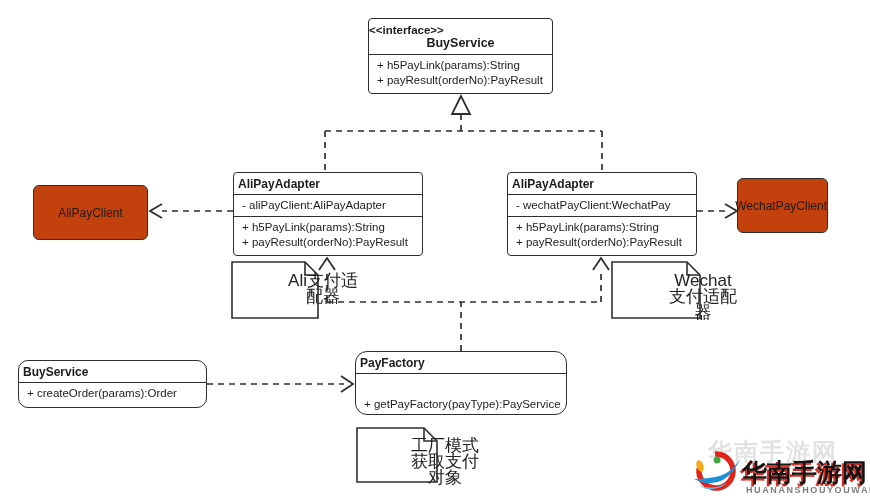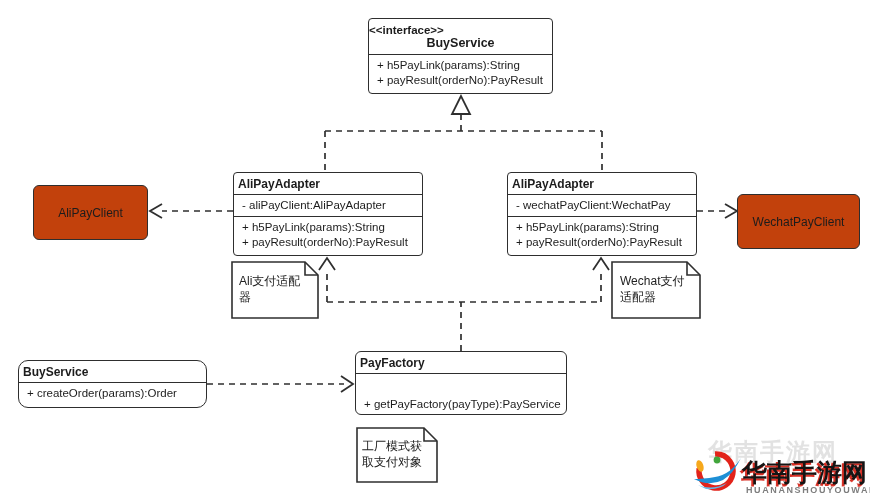--- a/index.html
+++ b/index.html
@@ -15,22 +15,22 @@
   .uml .title{text-align:left;font-weight:bold;font-size:12px;padding:4px 4px 3px;}
   .uml .stereo{text-align:left;font-weight:bold;font-size:11.5px;padding-top:5px;}
   .uml .iname{text-align:center;font-weight:bold;font-size:12.5px;padding-bottom:4px;}
   .uml .sec{border-top:1.7px solid #2e2e2e;padding:3px 8px;}
   .uml .line{line-height:15px;white-space:nowrap;}
   .plainbox{
     position:absolute;background:#c2410c;border:1.7px solid #2e2e2e;border-radius:6px;
     display:flex;align-items:center;justify-content:center;font-size:12px;z-index:2;box-sizing:border-box;
   }
   .notetext{
-    position:absolute;z-index:2;font-size:12px;line-height:16px;
-    word-break:break-all;color:#222;
+    position:absolute;z-index:2;font-size:17px;line-height:16px;text-align:center;
+    word-break:break-all;color:#222;margin-left:48px;
   }
   
   .wm{position:absolute;left:692px;top:432px;width:178px;height:68px;z-index:3;}
   .wm-ghost{
     position:absolute;left:16px;top:4px;font-size:24px;font-weight:700;color:#dcdcdc;
     letter-spacing:2px;z-index:1;opacity:.8;white-space:nowrap;
   }
   .wm-title{
     position:absolute;left:50px;top:24px;font-size:25px;font-weight:900;color:#141414;
     text-shadow:-2px 2px 0 #d93025;z-index:2;white-space:nowrap;letter-spacing:0px;
@@ -123,32 +123,32 @@
     <div class="sec">
       <div class="line">+ h5PayLink(params):String</div>
       <div class="line">+ payResult(orderNo):PayResult</div>
     </div>
   </div>
 
   <div class="plainbox" style="left:33px;top:185px;width:115px;height:55px;">
     <span>AliPayClient</span>
   </div>
 
-  <div class="plainbox" style="left:737px;top:194px;width:123px;height:55px;">
+  <div class="plainbox" style="left:737px;top:178px;width:91px;height:55px;justify-content:flex-end;">
     <span>WechatPayClient</span>
   </div>
 
   <div class="uml" style="left:18px;top:360px;width:189px;height:48px;border-radius:10px;">
     <div class="title">BuyService</div>
     <div class="sec">
       <div class="line">+ createOrder(params):Order</div>
     </div>
   </div>
 
-  <div class="uml" style="left:355px;top:351px;width:212px;height:64px;border-radius:6px;">
+  <div class="uml" style="left:355px;top:351px;width:212px;height:64px;border-radius:12px;">
     <div class="title">PayFactory</div>
     <div class="sec" style="padding-top:23px;">
       <div class="line">+ getPayFactory(payType):PayService</div>
     </div>
   </div>
 
   <div class="notetext" style="left:239px;top:273px;width:72px;">Ali支付适配器</div>
   <div class="notetext" style="left:362px;top:438px;width:70px;">工厂模式获取支付对象</div>
   <div class="notetext" style="left:620px;top:273px;width:70px;">Wechat支付适配器</div>
 

